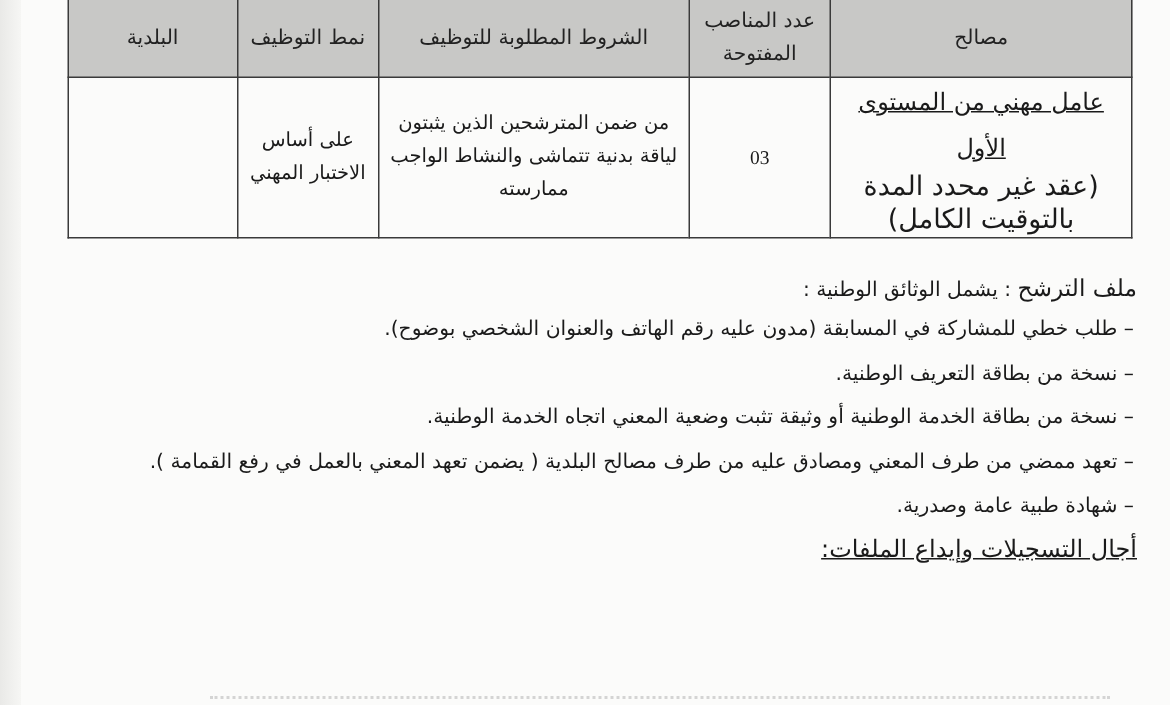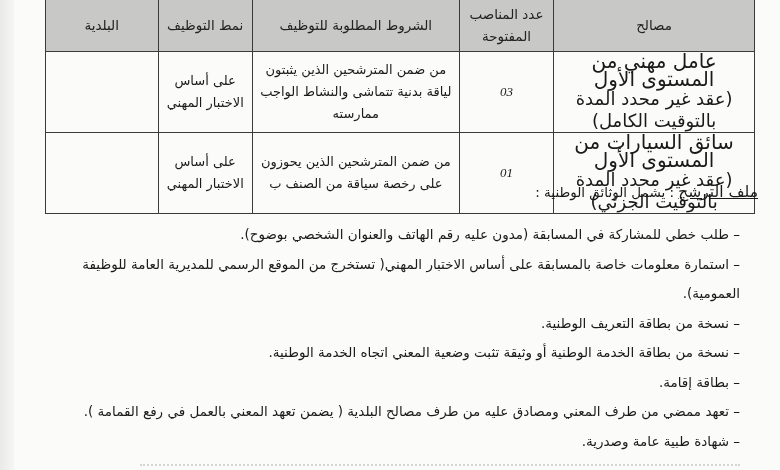--- a/index.html
+++ b/index.html
@@ -17,30 +17,30 @@
   }
   table.grid th, table.grid td {
     border:1.3px solid #3a3a3a; text-align:center; vertical-align:middle;
     padding:0 4px;
   }
   table.grid th {
     background:#c8c8c6; font-weight:normal; font-size:13.5px; color:#222;
     height:52px; line-height:22px;
   }
   table.grid td { font-size:13px; line-height:22px; }
-  td.rank .main { font-size:20px; line-height:18px; }
+  td.rank .main { font-size:16px; line-height:31px;text-decoration:underline; }
   td.rank .sub { font-size:18px; line-height:22px; }
-  td.count { font-family:"Liberation Serif","DejaVu Serif",serif; font-size:18px;font-style:italic; }
+  td.count { font-family:"Liberation Serif","DejaVu Serif",serif; font-size:18px; }
   tr.r1 td { height:62px; }
   tr.r2 td { height:58px; }
   .doc { position:absolute; right:18px; top:180px; width:740px; direction:rtl; }
   .section-title { font-size:15.5px; line-height:24px; margin-right:4px; }
-  .section-title .u { text-decoration:underline; }
+  .section-title .u { }
   .section-title .rest { font-size:13.5px; }
-  ul.items { list-style:none; margin:16px; padding:0; }
+  ul.items { list-style:none; margin:0; padding:0; }
   ul.items li { font-size:13.5px; line-height:29.5px; margin-right:6px; }
   .heading2 { font-size:16px; line-height:26px; text-decoration:underline; margin-right:4px; }
   .cut { position:absolute; left:0; right:0; top:464px; height:6px; direction:rtl; }
   .cut span { position:absolute; right:40px; top:0; width:600px; height:6px;
     border-top:2px dotted #bbb; opacity:.6; }
 </style>
 </head>
 <body>
 
 <div class="edge"></div>
@@ -66,43 +66,32 @@
     <tr class="r1">
       <td class="rank">
         <div class="main">عامل مهني من المستوى الأول</div>
         <div class="sub">(عقد غير محدد المدة بالتوقيت الكامل)</div>
       </td>
       <td class="count">03</td>
       <td>من ضمن المترشحين الذين يثبتون لياقة بدنية تتماشى والنشاط الواجب ممارسته</td>
       <td>على أساس الاختبار المهني</td>
       <td></td>
     </tr>
-    <tr class="r2">
-      <td class="rank">
-        <div class="main">سائق السيارات من المستوى الأول</div>
-        <div class="sub">(عقد غير محدد المدة بالتوقيت الجزئي)</div>
-      </td>
-      <td class="count">01</td>
-      <td>من ضمن المترشحين الذين يحوزون على رخصة سياقة من الصنف ب</td>
-      <td>على أساس الاختبار المهني</td>
-      <td></td>
-    </tr>
   </tbody>
 </table>
 
 <div class="doc">
   <div class="section-title">
     <span class="u">ملف الترشح</span><span class="rest"> : يشمل الوثائق الوطنية :</span>
   </div>
   <ul class="items">
     <li>– طلب خطي للمشاركة في المسابقة (مدون عليه رقم الهاتف والعنوان الشخصي بوضوح).</li>
-    <li>– استمارة معلومات خاصة بالمسابقة على أساس الاختبار المهني( تستخرج من الموقع الرسمي للمديرية العامة للوظيفة العمومية).</li>
     <li>– نسخة من بطاقة التعريف الوطنية.</li>
     <li>– نسخة من بطاقة الخدمة الوطنية أو وثيقة تثبت وضعية المعني اتجاه الخدمة الوطنية.</li>
-    <li>– بطاقة إقامة.</li>
     <li>– تعهد ممضي من طرف المعني ومصادق عليه من طرف مصالح البلدية ( يضمن تعهد المعني بالعمل في رفع القمامة ).</li>
     <li>– شهادة طبية عامة وصدرية.</li>
   </ul>
+  <div class="heading2">أجال التسجيلات وإيداع الملفات:</div>
 </div>
 
 <div class="cut">
     <span></span>
   </div>
 
 </body></html>

